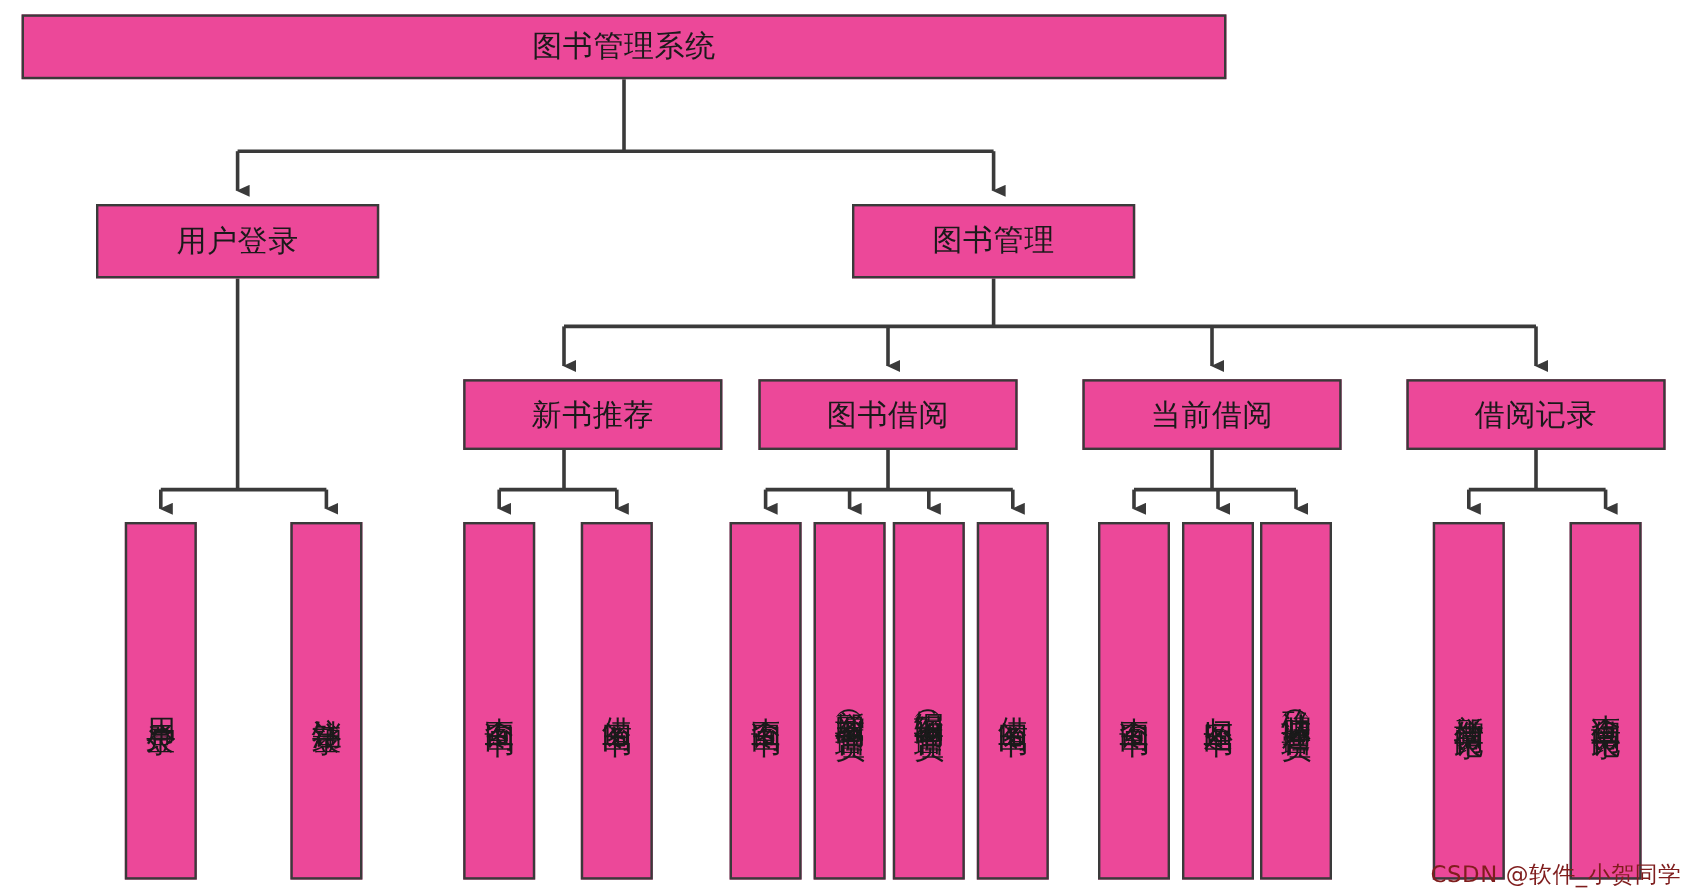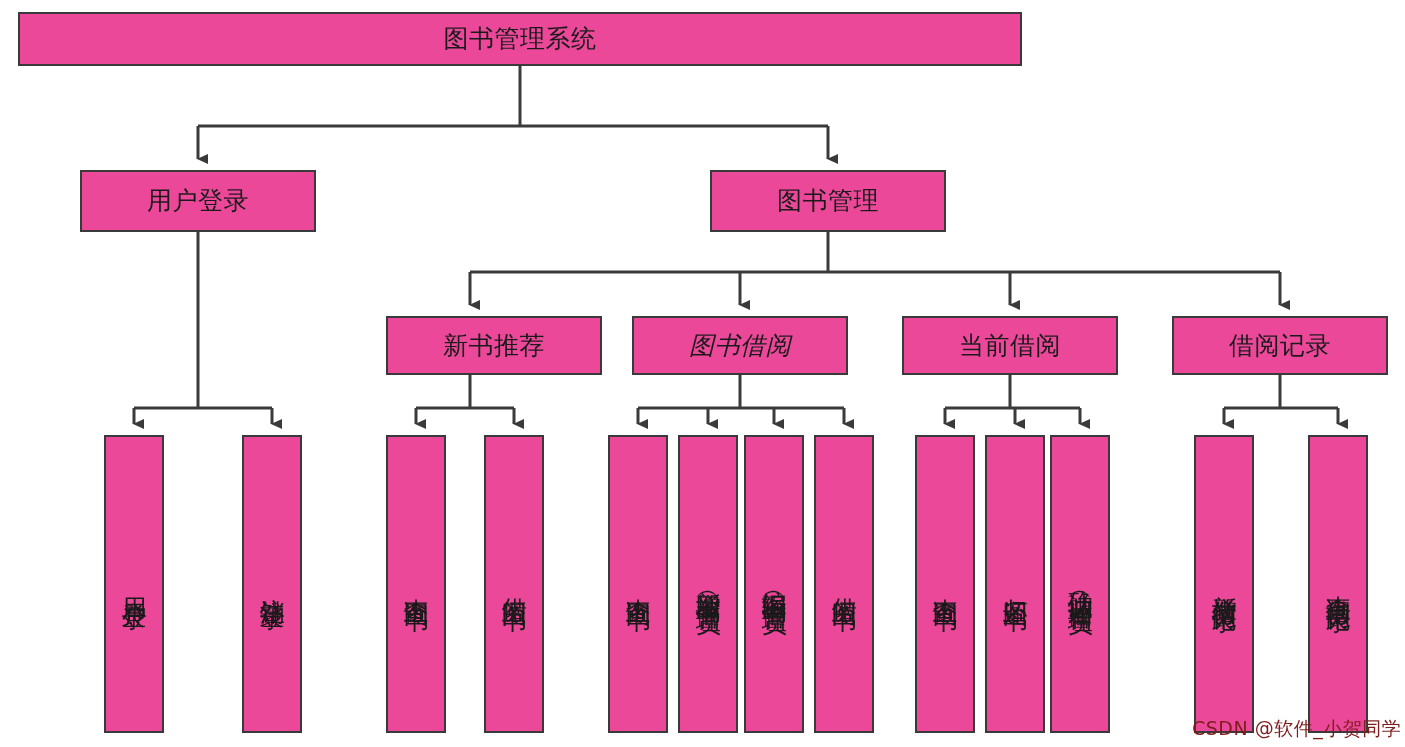--- a/index.html
+++ b/index.html
@@ -105,21 +105,21 @@
         <path d="M1338,408 L1338,424" marker-end="url(#arrowhead)"></path>
       </g>
   </svg>
 
   <div class="node horiz" style="left: 18px; top: 12px; width: 1004px; height: 54px;">图书管理系统</div>
 
   <div class="node horiz" style="left: 80px; top: 170px; width: 236px; height: 62px;">用户登录</div>
   <div class="node horiz" style="left: 710px; top: 170px; width: 236px; height: 62px; font-family: Liberation Serif, serif;">图书管理</div>
 
   <div class="node horiz" style="left: 362px; top: 316px; width: 216px; height: 59px; margin-left: 24px;">新书推荐</div>
-  <div class="node horiz" style="left: 632px; top: 316px; width: 216px; height: 59px; font-style: italic;">图书借阅</div>
+  <div class="node horiz" style="left: 632px; top: 316px; width: 216px; height: 59px;">图书借阅</div>
   <div class="node horiz" style="left: 1172px; top: 316px; width: 216px; height: 59px;">借阅记录</div>
   <div class="node horiz" style="left: 902px; top: 316px; width: 216px; height: 59px;">当前借阅</div>
 
   <div class="node vert" style="left: 104px; top: 435px; width: 60px; height: 298px;">用户登录</div>
   <div class="node vert" style="left: 242px; top: 435px; width: 60px; height: 298px;">注销登录</div>
   <div class="node vert" style="left: 386px; top: 435px; width: 60px; height: 298px;">查询图书</div>
   <div class="node vert" style="left: 484px; top: 435px; width: 60px; height: 298px;">借阅图书</div>
   <div class="node vert" style="left: 608px; top: 435px; width: 60px; height: 298px;">查询图书</div>
   <div class="node vert" style="left: 678px; top: 435px; width: 60px; height: 298px;">新增图书（管理员）</div>
   <div class="node vert" style="left: 744px; top: 435px; width: 60px; height: 298px;">编辑图书（管理员）</div>

